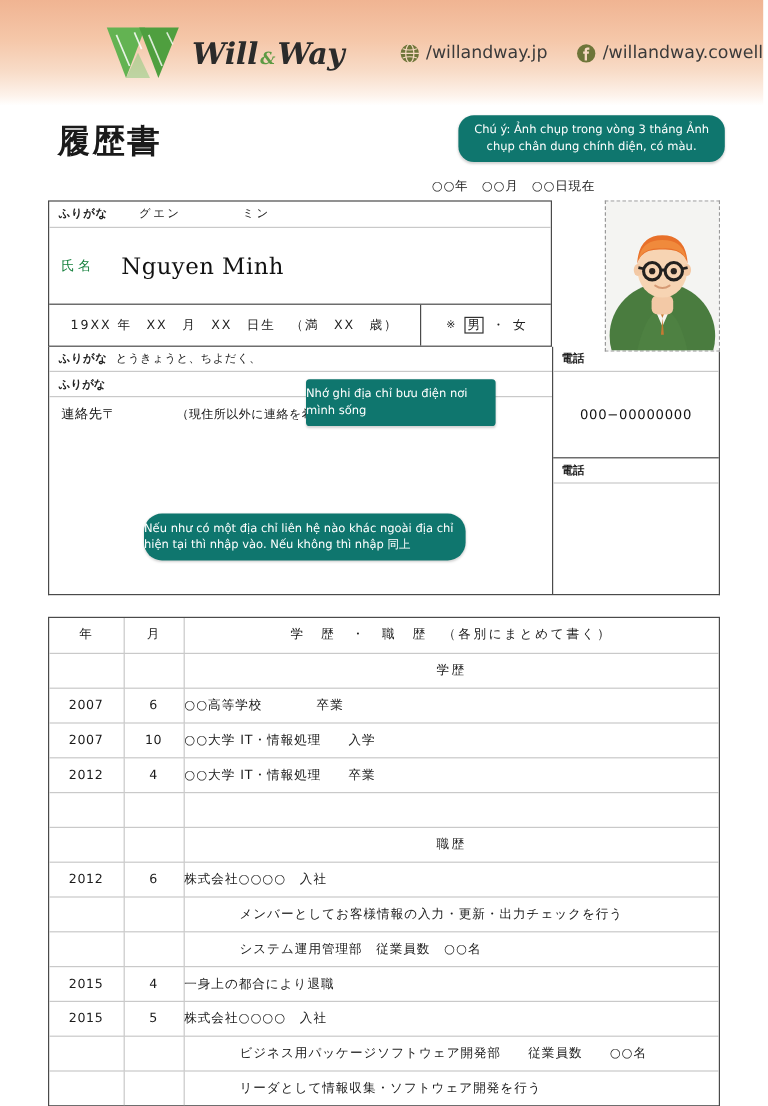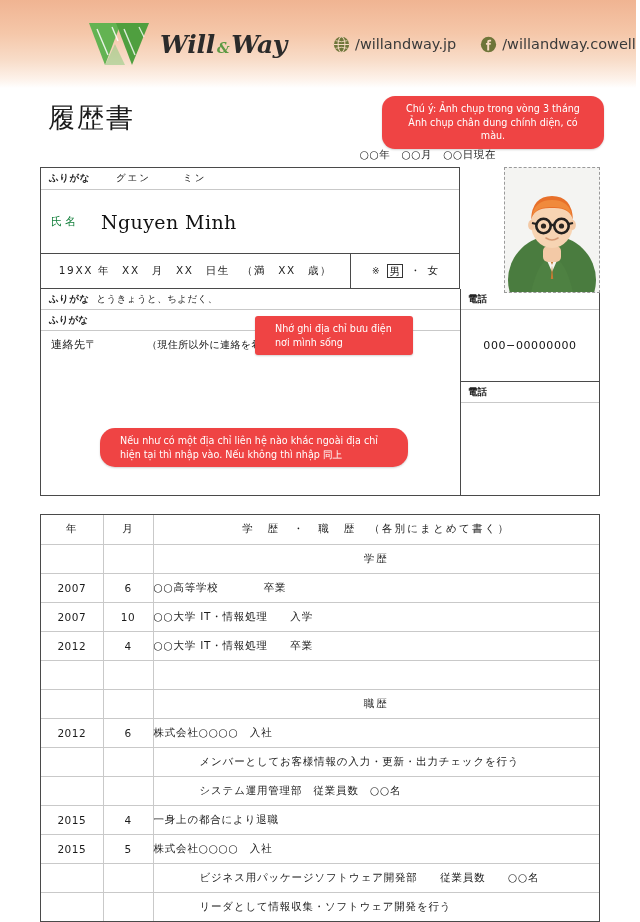--- a/index.html
+++ b/index.html
@@ -70,74 +70,74 @@
   .page { position: relative; padding: 0 40px; }
 
   .title-row {
     position: relative;
     height: 44px;
     margin-top: 10px;
   }
   .doc-title {
     font-family: "DejaVu Sans", "Liberation Sans", sans-serif;
     font-size: 27px;
-    font-weight: normal;
+    font-weight: bold;
     color: #1a1a1a;
     letter-spacing: 2px;
     position: absolute;
     left: 8px;
     top: 2px;
   }
 
   .date-line {
     text-align: right;
     font-size: 10.5px;
     color: #222;
     letter-spacing: 0.6px;
     padding-right: 104px;
     margin-top: 6px;
     margin-bottom: 5px;
   }
 
   
   .callout {
     position: absolute;
-    background: #ef4444;
+    background: #0f766e;
     color: #ffffff;
     border-radius: 13px;
     font-size: 9.6px;
     line-height: 1.42;
-    padding: 6px 20px;
+    padding: 6px 0;
     z-index: 40;
     box-shadow: 0 1px 2px rgba(0,0,0,0.18);
   }
   #callout-photo { top: 96px; left: 382px; width: 222px; text-align: center; }
   #callout-address { top: 316px; left: 255px; width: 158px; border-radius: 3px; }
-  #callout-contact { top: 428px; left: 100px; width: 308px; border-radius: 15px; }
+  #callout-contact { top: 428px; left: 120px; width: 268px; border-radius: 15px; }
 
   
   .form-top { position: relative; }
 
   .info-box {
     width: 420px;
     border: 1.6px solid #4a4a4a;
     background: #fff;
   }
   .row-furi {
     border-bottom: 1px solid #c9c9c9;
     height: 22px;
     display: flex;
     align-items: center;
     padding-left: 8px;
     font-size: 9.5px;
     color: #222;
     letter-spacing: 0.5px;
   }
   .row-furi .furi-label { font-weight: bold; margin-right: 26px; }
-  .row-furi .furi-val-1 { margin-right: 32px; letter-spacing: 2px; }
+  .row-furi .furi-val-1 { margin-right: 51px; letter-spacing: 2px; }
   .row-furi .furi-val-2 { letter-spacing: 2px; }
 
   .row-name {
     height: 64px;
     border-bottom: 1.5px solid #4a4a4a;
     display: flex;
     align-items: center;
     padding-left: 10px;
   }
   .name-label {

